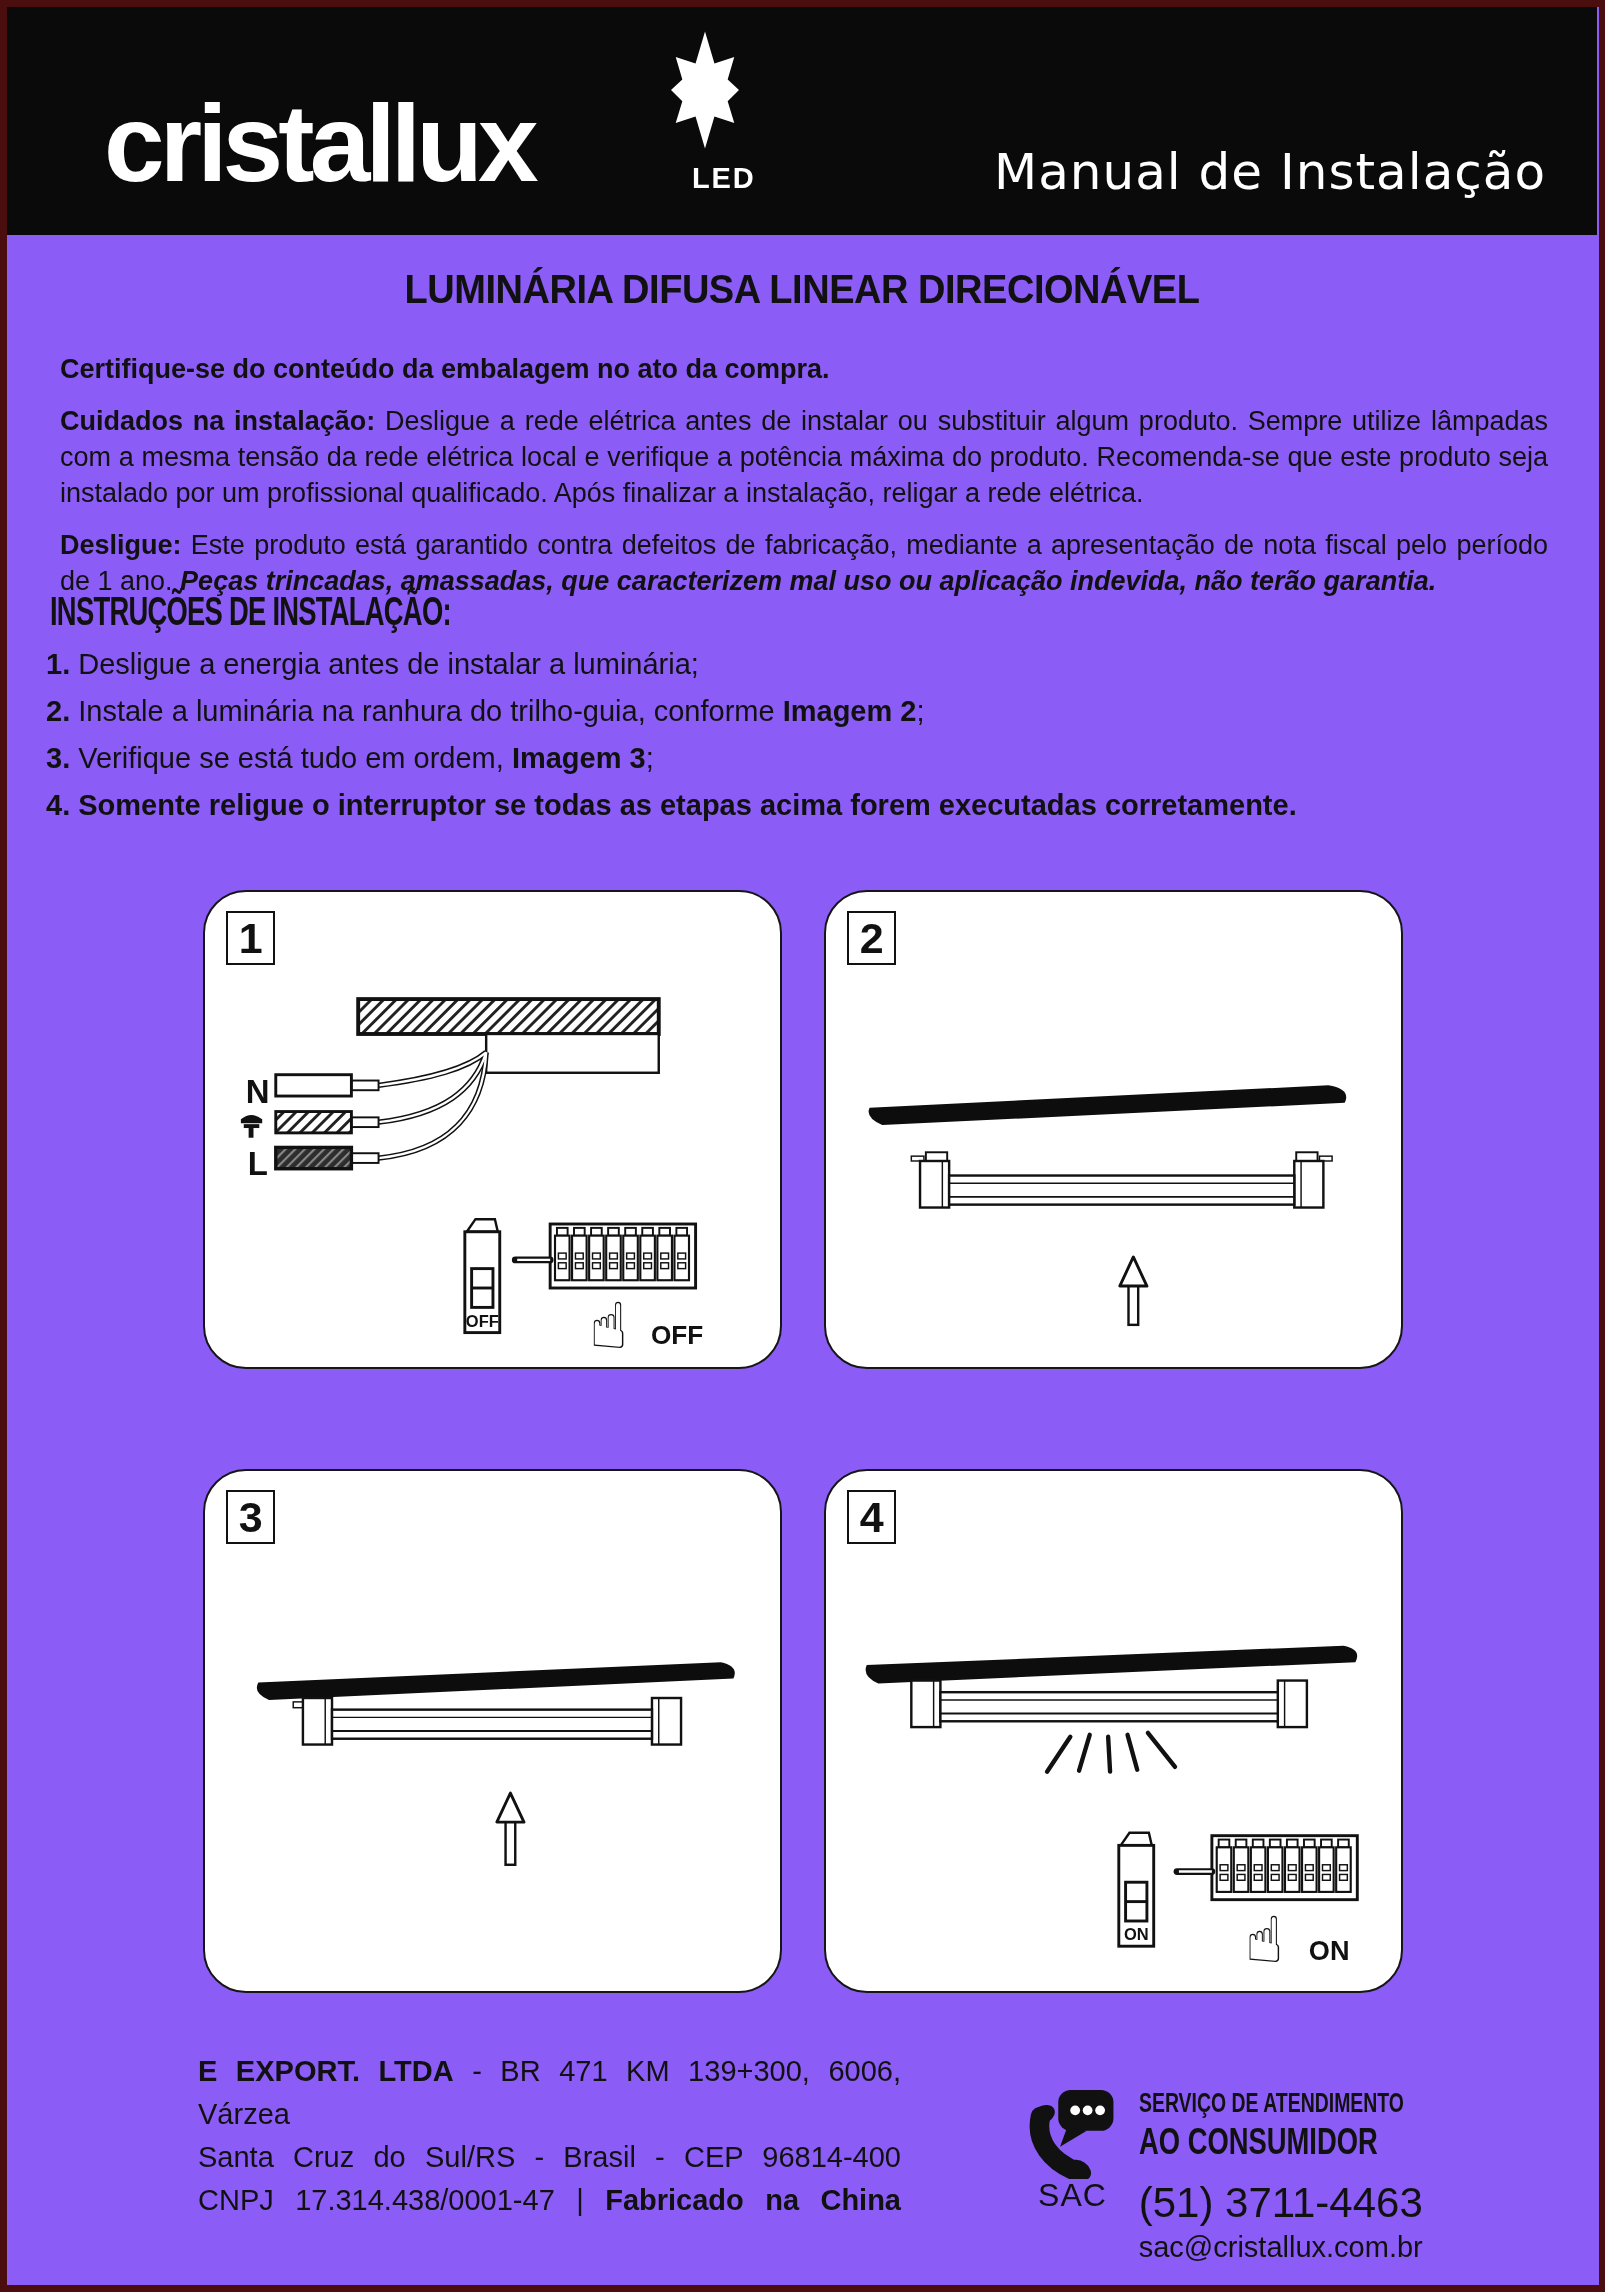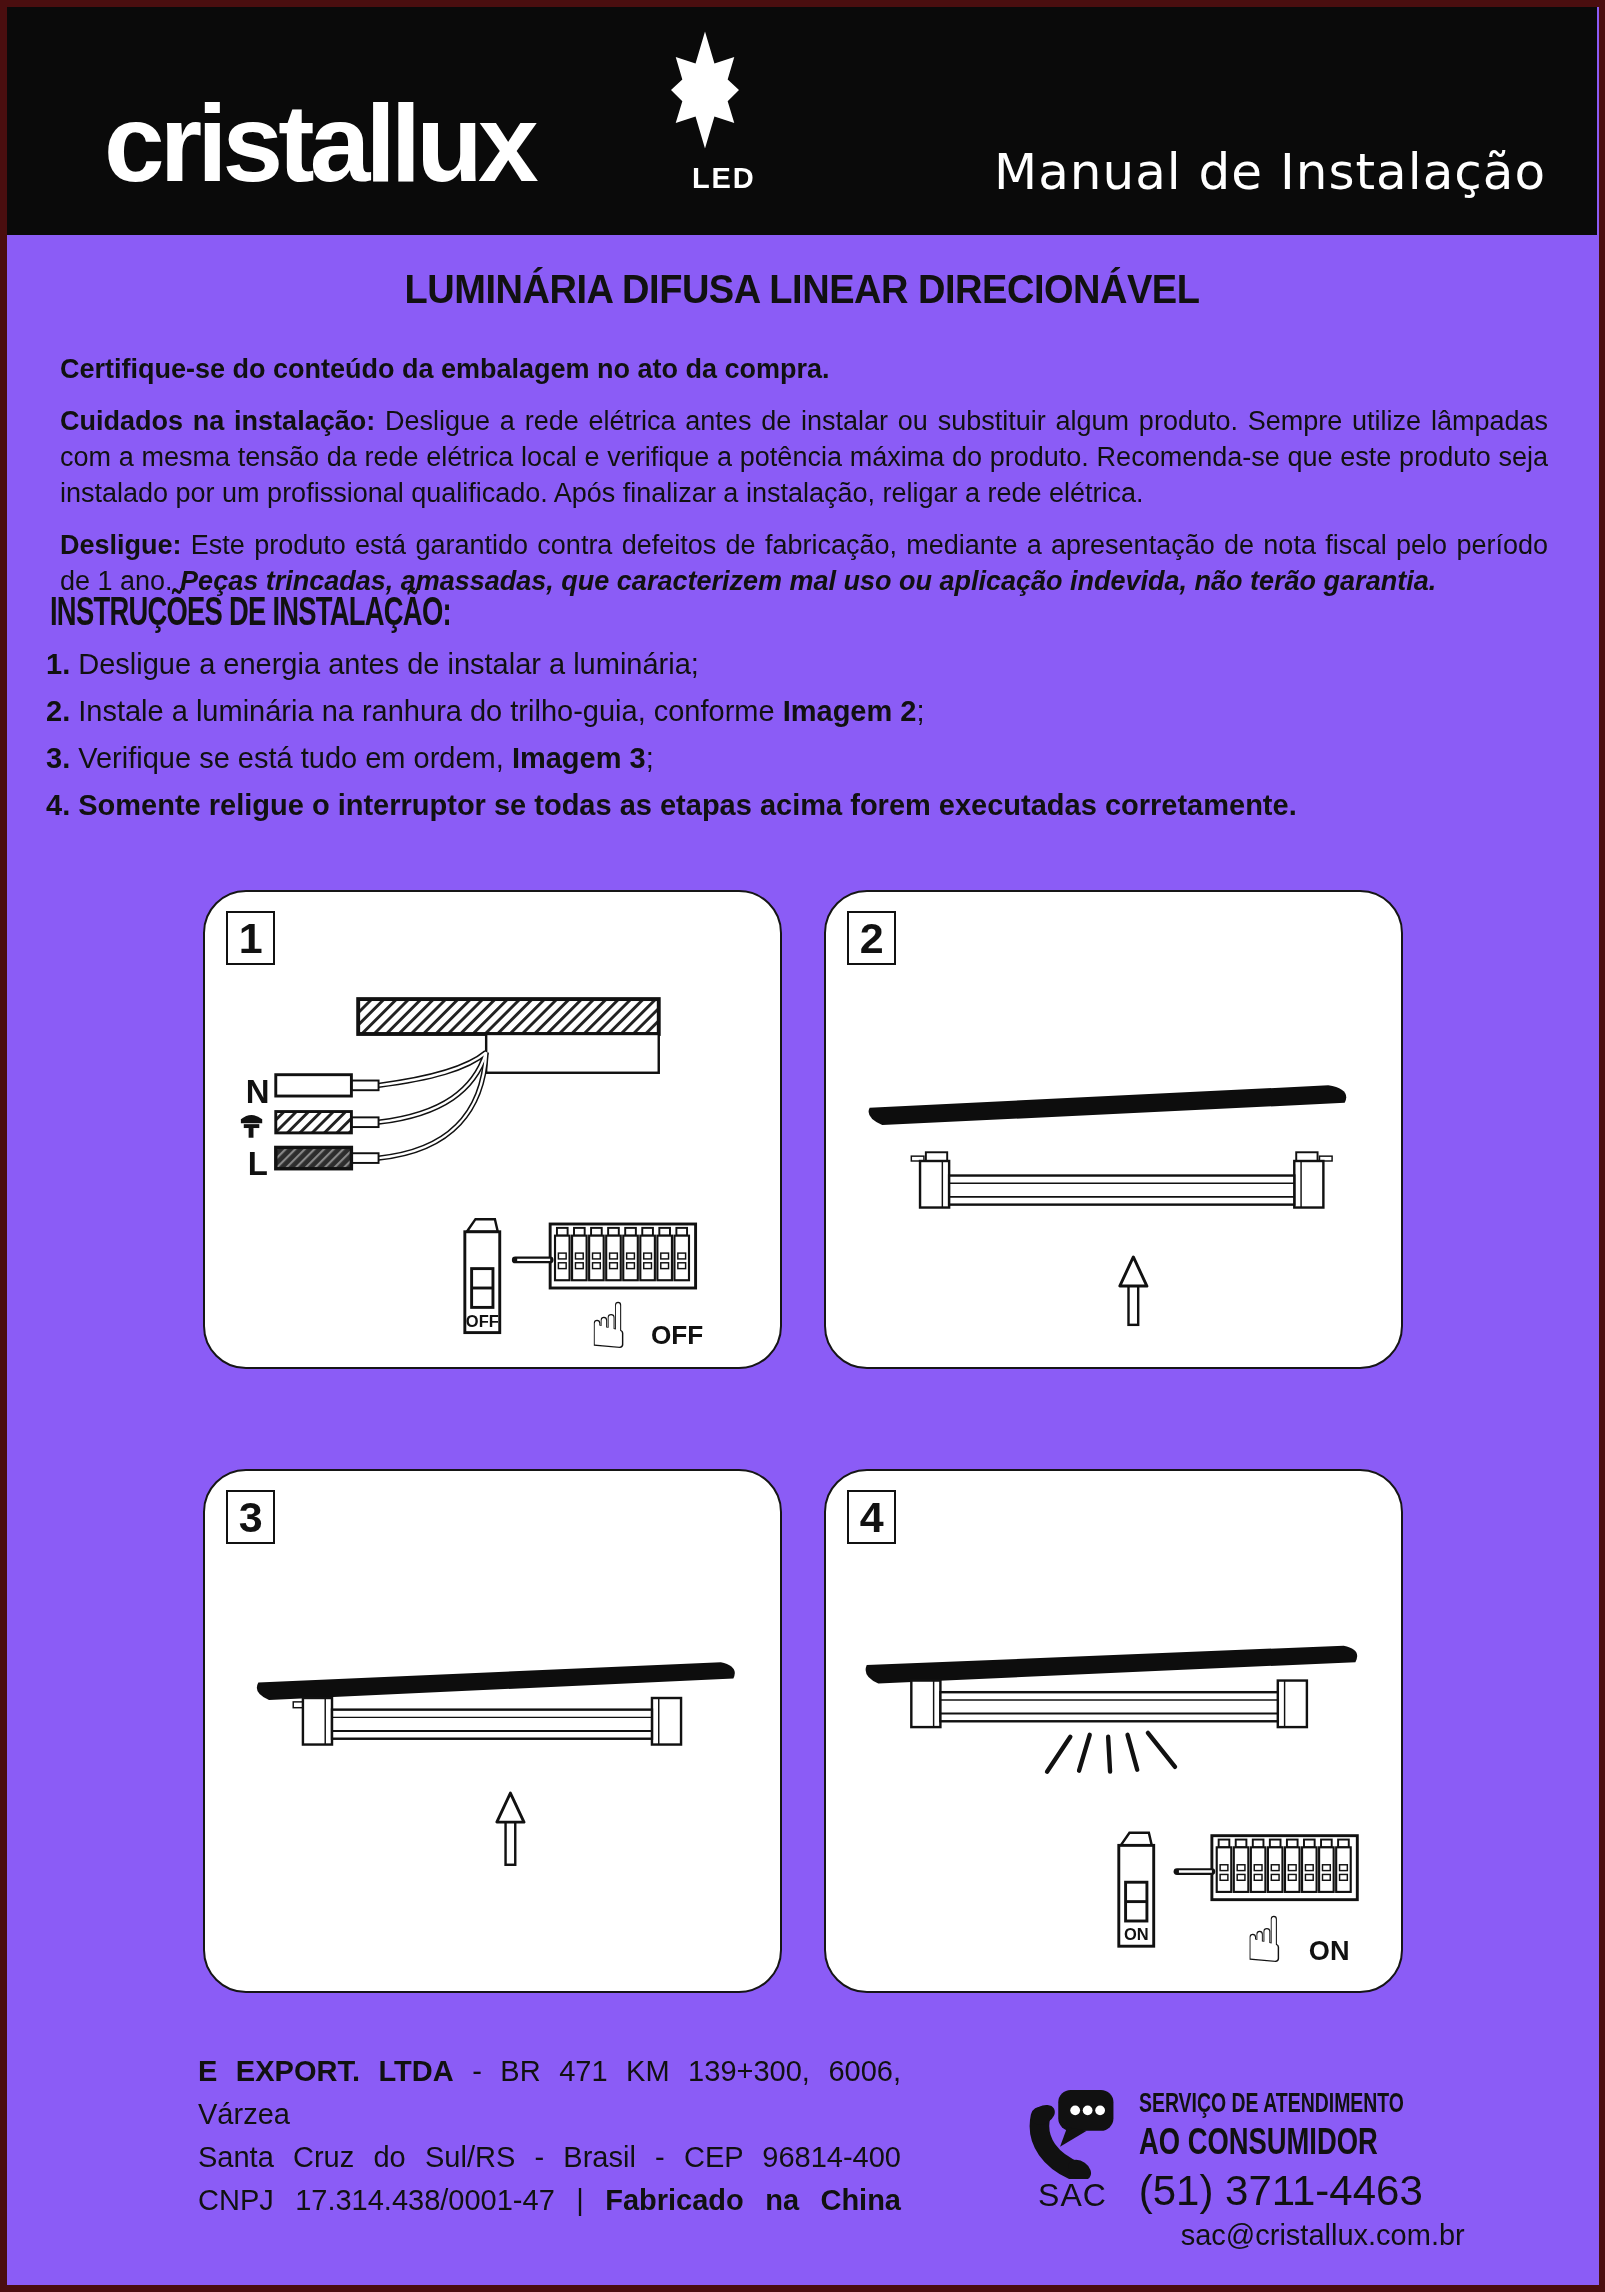--- a/index.html
+++ b/index.html
@@ -74,22 +74,22 @@
     position:absolute; left:191px; top:2043px; width:703px;
     font-size:29px; line-height:43px;
   }
   .f-line { text-align:justify; text-align-last:justify; }
   .footer-sac { position:absolute; left:1009px; top:2081px; display:flex; }
   .sac-left { width:113px; text-align:center; }
   .sac-label { font-size:32px; font-weight:normal; letter-spacing:1px; margin-top:-5.8px; }
   .sac-right { margin-left:9.7px; }
   .sac-l1 { font-size:27px; font-weight:bold; transform:scaleX(0.72); transform-origin:left center; white-space:nowrap; }
   .sac-l2 { font-size:37px; font-weight:bold; transform:scaleX(0.74); transform-origin:left center; white-space:nowrap; margin-top:1.9px; }
-  .sac-l3 { font-size:42px; font-weight:400; white-space:nowrap; margin-top:4px; }
-  .sac-l4 { font-size:29px; font-weight:400; white-space:nowrap; margin-top:3.9px;text-align:center; }
+  .sac-l3 { font-size:42px; font-weight:400; white-space:nowrap; margin-top:16px; }
+  .sac-l4 { font-size:29px; font-weight:400; white-space:nowrap; margin-top:3.9px; }
   text { font-family:"Liberation Sans", sans-serif; fill:#111; }
   .hand-glyph { font-family:"DejaVu Sans", sans-serif; }
 </style>
 </head>
 <body>
 
 <div class="page">
 
   <div class="header">
     <div class="wordmark">cristallux</div>

